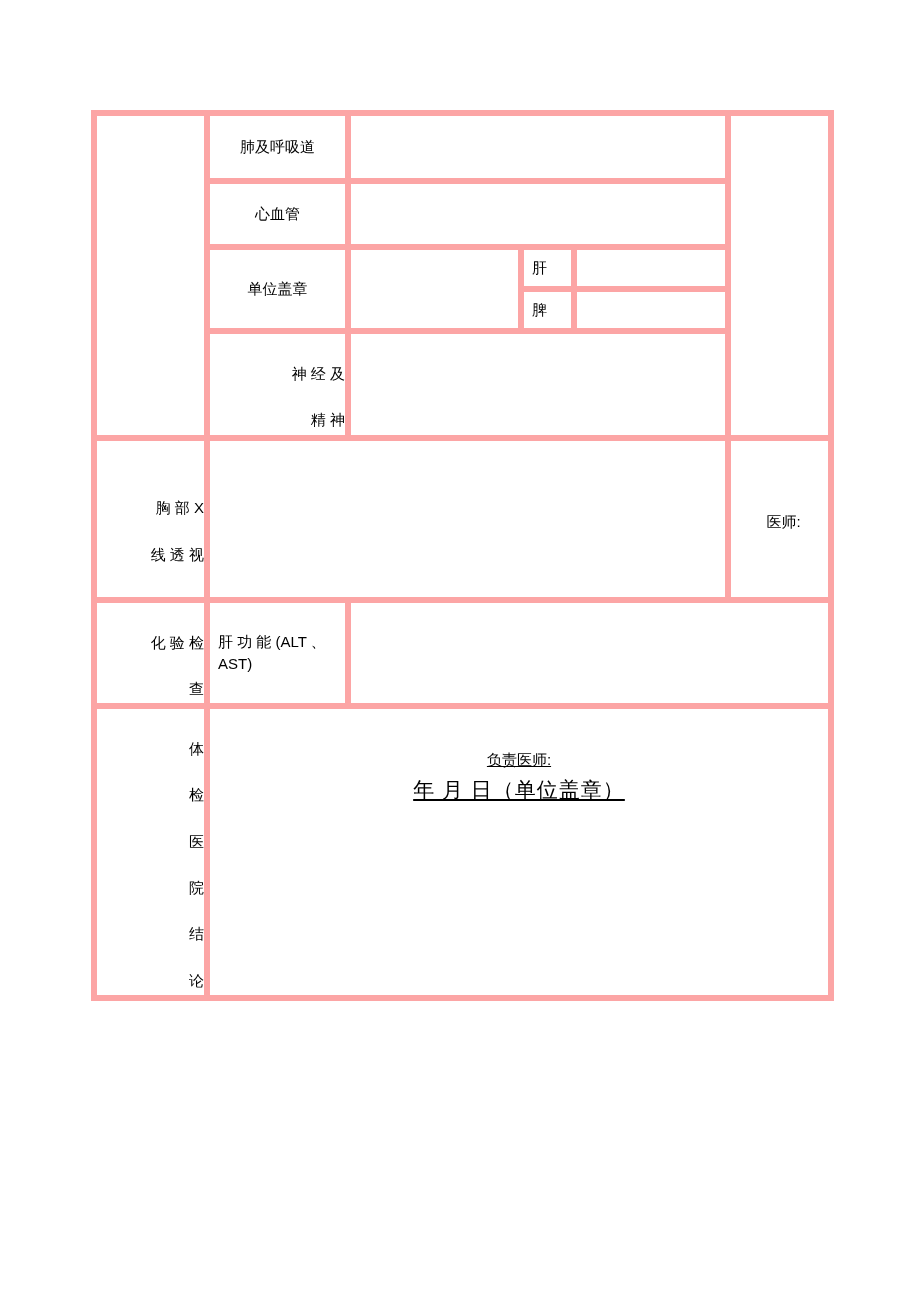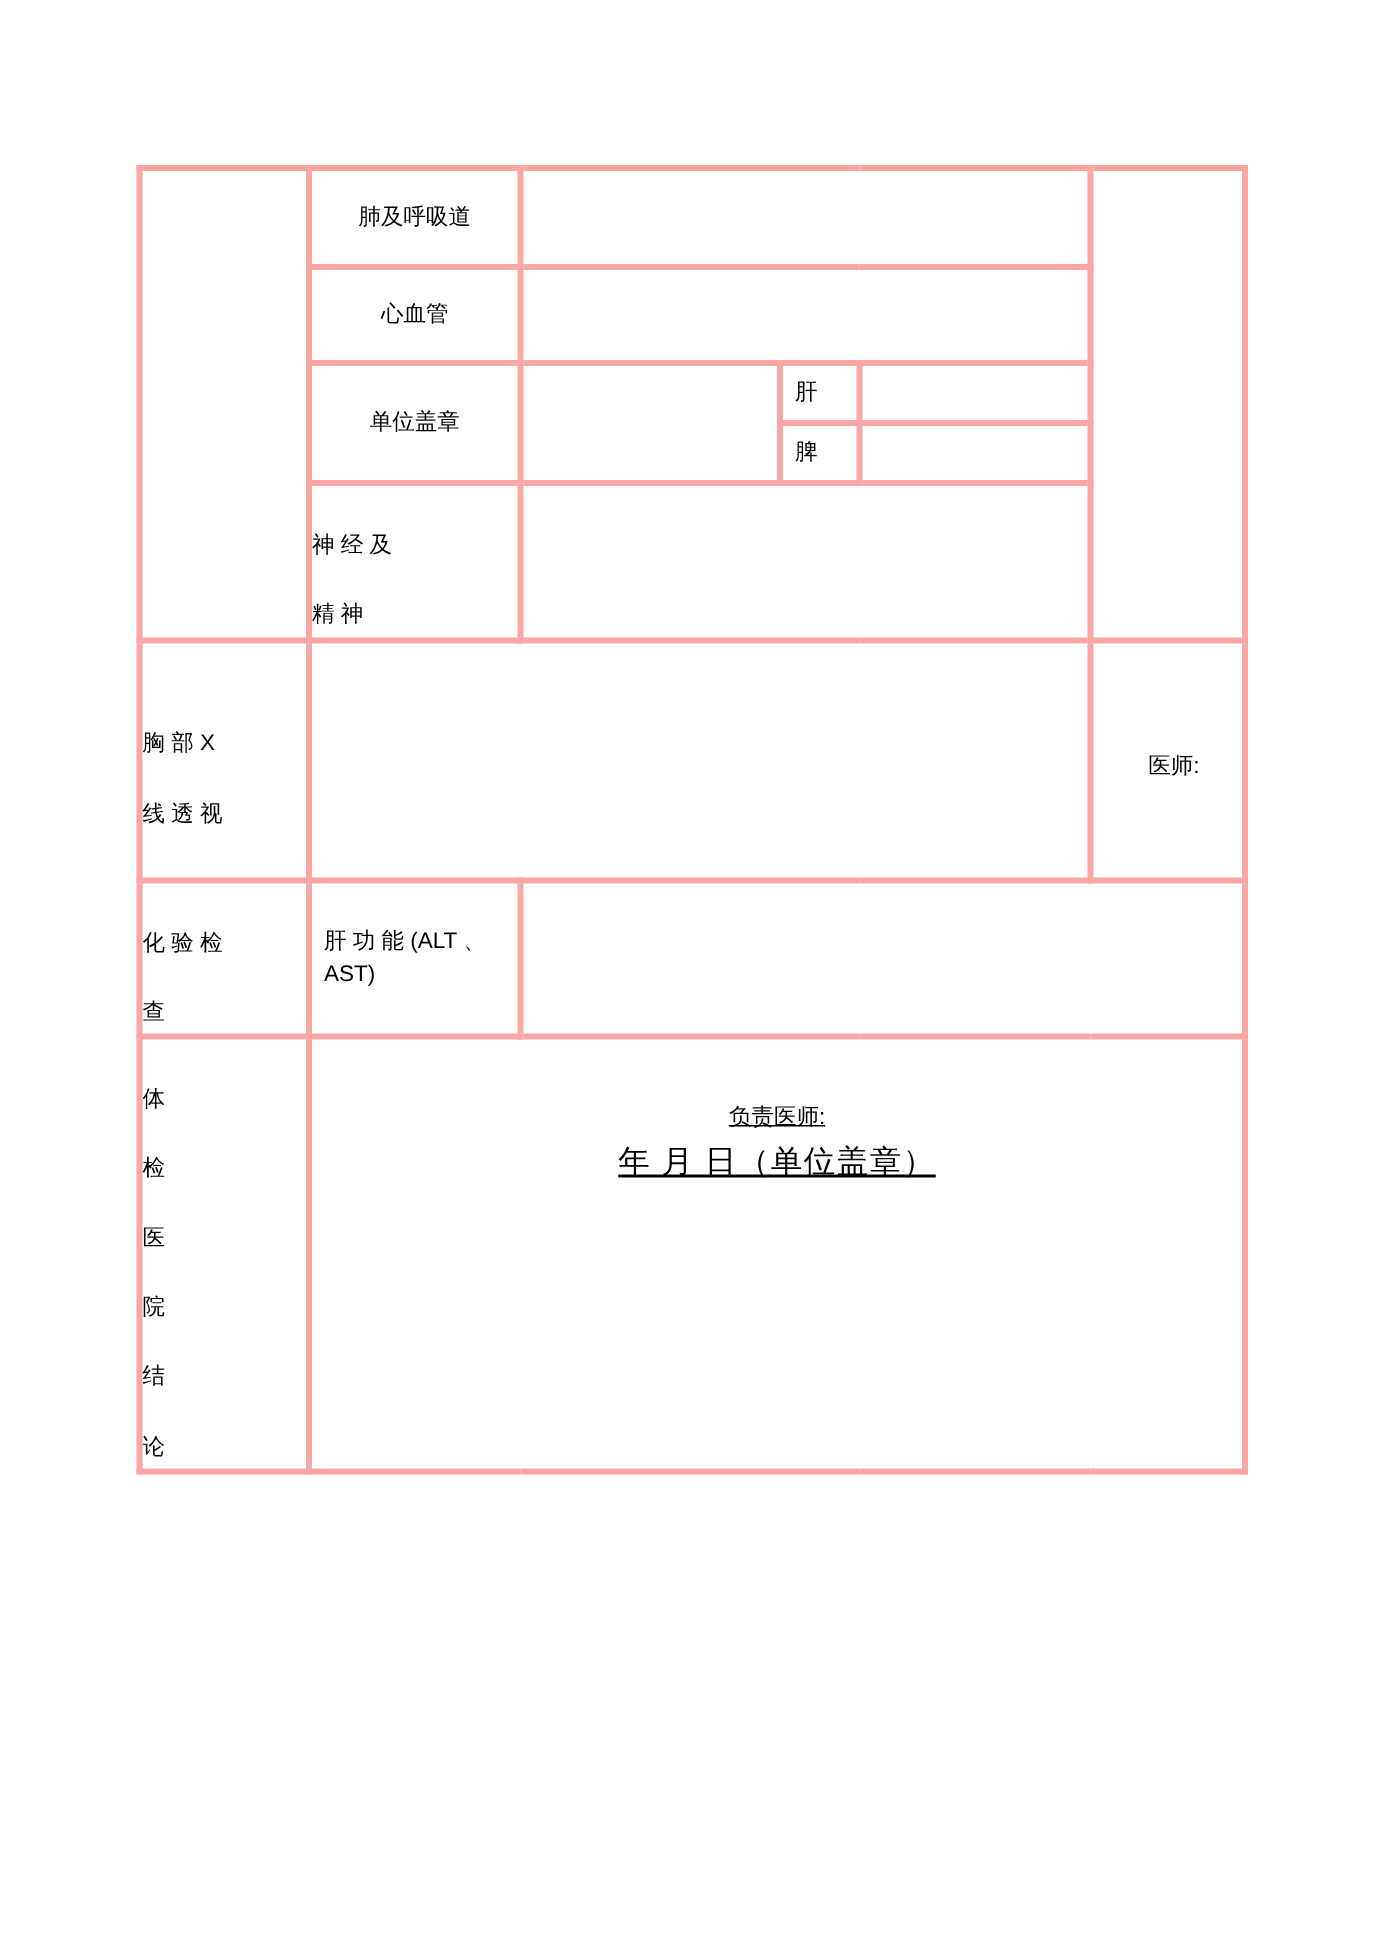--- a/index.html
+++ b/index.html
@@ -46,21 +46,21 @@
     position: absolute;
     left: 91px;
     top: 110px;
     width: 737px;
     border-collapse: collapse;
     table-layout: fixed;
     z-index: 2;
     background: transparent;
   }
   .form-table td {
-    border: 4px solid #fca5a5;
+    border: 6px solid #fca5a5;
     padding: 0;
     vertical-align: middle;
     font-size: 15px;
     background: transparent;
   }
 
   .cell-label {
     text-align: center;
     font-size: 15px;
     line-height: 1.5;
@@ -77,21 +77,21 @@
 
   .vert-label {
     text-align: center;
     font-size: 15px;
     line-height: 1.45;
     padding: 4px 0 !important;
   }
 
   .vert-stack {
     display: block;
-    text-align: left;
+    text-align: right;
     line-height: 1.42;
     font-size: 15px;
     margin-top: 25px;
   }
 
   .doctor-cell {
     vertical-align: top;
     text-align: center;
     padding: 8px 0 0 8px !important;
     font-size: 15px;

